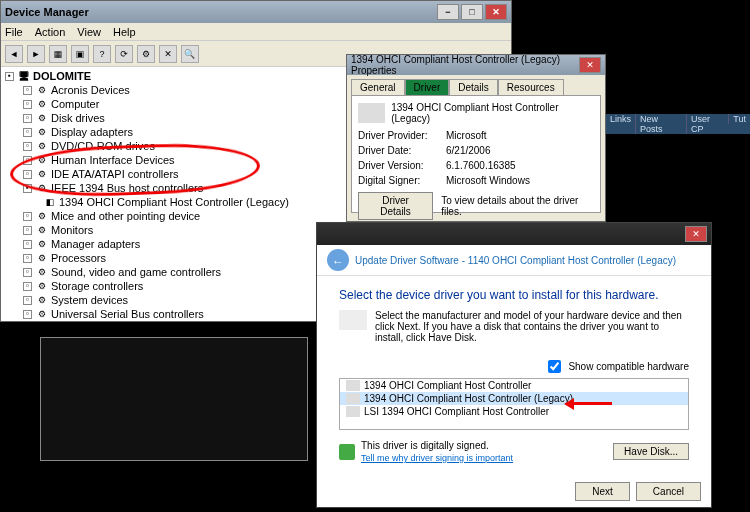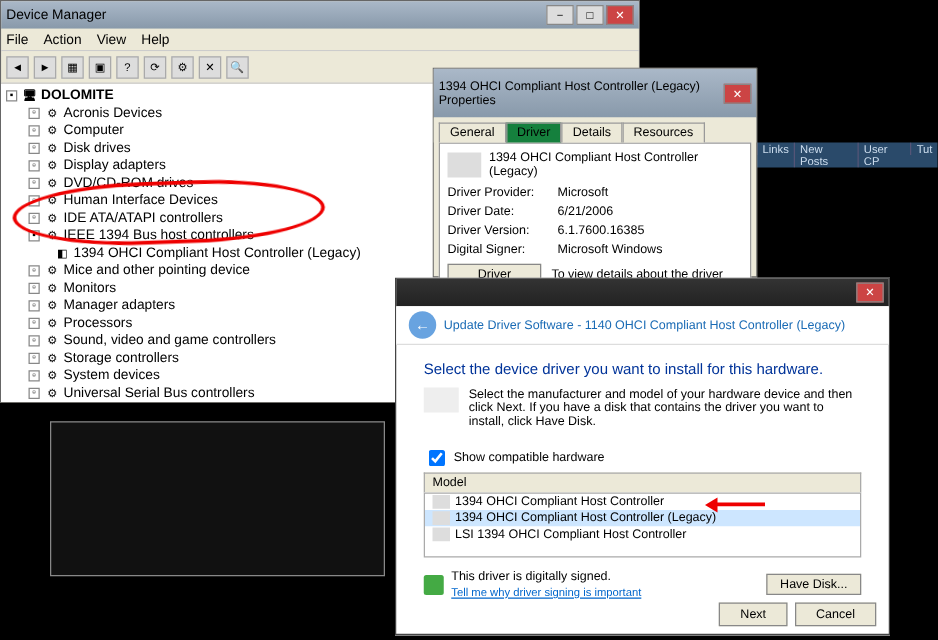--- a/index.html
+++ b/index.html
@@ -1,62 +1,62 @@
 <!DOCTYPE html>
 <html><head>
 <meta charset="utf-8">
 <style>
 * { box-sizing: border-box; font-family: "Segoe UI", Tahoma, sans-serif; }
 body { margin: 0; width: 750px; height: 512px; background: #000; position: relative; overflow: hidden; }
 
 
 .dm-window { position: absolute; top: 0; left: 0; width: 512px; height: 322px; background: #ece9d8; border: 1px solid #666; }
-.dm-titlebar { height: 22px; background: linear-gradient(#aab8c8, #8899aa); display: flex; align-items: center; padding: 0 4px; font-size: 11px; color: #000; }
+.dm-titlebar { height: 22px; background: linear-gradient(#aab8c8, #8899aa); display: flex; align-items: center; padding: 0 4px; font-size: 11px; color: #000; font-weight: bold; }
 .dm-titlebar .title { flex: 1; }
 .dm-titlebar .btns { display: flex; gap: 2px; }
 .tb-btn { width: 22px; height: 16px; background: #ddd; border: 1px solid #888; display: flex; align-items: center; justify-content: center; font-size: 9px; cursor: pointer; }
 .tb-close { background: #c44; color: #fff; }
 .dm-menu { height: 18px; background: #ece9d8; display: flex; font-size: 11px; padding: 2px 4px; gap: 12px; align-items: center; border-bottom: 1px solid #ccc; }
 .dm-toolbar { height: 26px; background: #ece9d8; display: flex; align-items: center; padding: 0 4px; gap: 4px; border-bottom: 1px solid #ccc; }
 .tool-ico { width: 18px; height: 18px; background: #ddd; border: 1px solid #aaa; font-size: 9px; display: flex; align-items: center; justify-content: center; }
 .dm-tree { background: #fff; height: calc(100% - 66px); overflow: auto; padding: 2px 4px; font-size: 11px; }
 .tree-root { font-weight: bold; }
 .tree-node { display: flex; align-items: center; height: 14px; white-space: nowrap; }
 .tree-node.l1 { padding-left: 18px; }
 .tree-node.l2 { padding-left: 38px; }
 .tree-exp { width: 9px; height: 9px; border: 1px solid #888; display: inline-flex; align-items: center; justify-content: center; font-size: 8px; margin-right: 3px; line-height: 1; }
 .tree-ico { width: 14px; height: 12px; margin-right: 2px; display: inline-flex; align-items: center; justify-content: center; font-size: 9px; }
 
 
 .red-circle { position: absolute; top: 145px; left: 10px; width: 250px; height: 50px; border: 3px solid #e00; border-radius: 50% / 60%; pointer-events: none; z-index: 5; transform: rotate(-2deg); }
 
 
 .props-window { position: absolute; top: 54px; left: 346px; width: 260px; height: 168px; background: #ece9d8; border: 1px solid #666; }
-.props-titlebar { height: 39px; background: linear-gradient(#aab8c8, #8899aa); display: flex; align-items: center; padding: 0 4px; font-size: 10px; }
+.props-titlebar { height: 20px; background: linear-gradient(#aab8c8, #8899aa); display: flex; align-items: center; padding: 0 4px; font-size: 10px; }
 .props-titlebar .title { flex: 1; }
 .props-tabs { display: flex; background: #ece9d8; padding: 4px 4px 0 4px; font-size: 10px; gap: 0; }
 .props-tab { padding: 2px 8px; background: #ece9d8; border: 1px solid #999; border-bottom: none; }
 .props-tab.active { background: #15803d; }
 .props-body { background: #fff; margin: 0 4px; padding: 6px; font-size: 10px; border: 1px solid #999; height: 118px; }
 .props-header { display: flex; align-items: center; gap: 6px; margin-bottom: 6px; }
 .props-ico { width: 28px; height: 20px; background: #ddd; }
 .props-grid { display: grid; grid-template-columns: 80px 1fr; gap: 4px 8px; font-size: 10px; }
 .props-btn-row { display: flex; align-items: center; gap: 8px; margin-top: 6px; }
 .props-btn { padding: 2px 8px; background: #ece9d8; border: 1px solid #888; font-size: 10px; }
 
 
 .upd-window { position: absolute; top: 222px; left: 316px; width: 396px; height: 286px; background: #fff; border: 1px solid #444; }
 .upd-titlebar { height: 22px; background: linear-gradient(#333, #222); display: flex; justify-content: flex-end; align-items: center; padding: 0 4px; }
 .upd-header { background: #fff; padding: 4px 10px; display: flex; align-items: center; gap: 6px; font-size: 10px; color: #1a6bb5; border-bottom: 1px solid #ddd; }
 .upd-back { width: 22px; height: 22px; border-radius: 50%; background: #68a3e0; color: #fff; display: flex; align-items: center; justify-content: center; font-size: 12px; }
 .upd-body { padding: 12px 22px; font-size: 10px; }
 .upd-h1 { color: #003399; font-size: 12px; margin-bottom: 8px; }
 .upd-instr { display: flex; gap: 8px; margin-bottom: 14px; }
 .upd-instr-ico { width: 28px; height: 20px; background: #eee; flex-shrink: 0; }
-.upd-chk { display: flex; align-items: center; gap: 4px; margin-bottom: 2px; }
+.upd-chk { display: flex; align-items: center; gap: 4px; margin-bottom: 2px; justify-content: flex-end; }
 .upd-model-hdr { background: #ece9d8; border: 1px solid #aaa; border-bottom: none; padding: 2px 6px; font-size: 10px; }
 .upd-list { border: 1px solid #aaa; background: #fff; height: 52px; }
 .upd-list-item { padding: 1px 6px; display: flex; align-items: center; gap: 4px; font-size: 10px; }
 .upd-list-item.sel { background: #cde6ff; color: #000; }
 .li-ico { width: 14px; height: 11px; background: #ddd; }
 .upd-sign { display: flex; align-items: center; gap: 6px; margin-top: 10px; }
 .sign-ico { width: 16px; height: 16px; background: #4a4; border-radius: 2px; }
 .have-disk { position: absolute; right: 22px; padding: 2px 10px; background: #ece9d8; border: 1px solid #888; font-size: 10px; }
 .upd-link { color: #0066cc; text-decoration: underline; font-size: 9px; margin-top: 2px; display: block; }
 .upd-footer { position: absolute; bottom: 6px; right: 10px; display: flex; gap: 6px; }
@@ -251,21 +251,20 @@
   <div class="upd-body">
     <div class="upd-h1">Select the device driver you want to install for this hardware.</div>
     <div class="upd-instr">
       <div class="upd-instr-ico"></div>
       <span>Select the manufacturer and model of your hardware device and then click Next. If you have a disk that contains the driver you want to install, click Have Disk.</span>
     </div>
     <div class="upd-chk">
       <input type="checkbox" checked="" style="">
       <span>Show compatible hardware</span>
     </div>
-    <div class="upd-model-hdr">Model</div>
     <div class="upd-list">
       <div class="upd-list-item">
           <div class="li-ico"></div>
           <span>1394 OHCI Compliant Host Controller</span>
         </div>
       <div class="upd-list-item sel">
           <div class="li-ico"></div>
           <span>1394 OHCI Compliant Host Controller (Legacy)</span>
         </div>
       <div class="upd-list-item">

